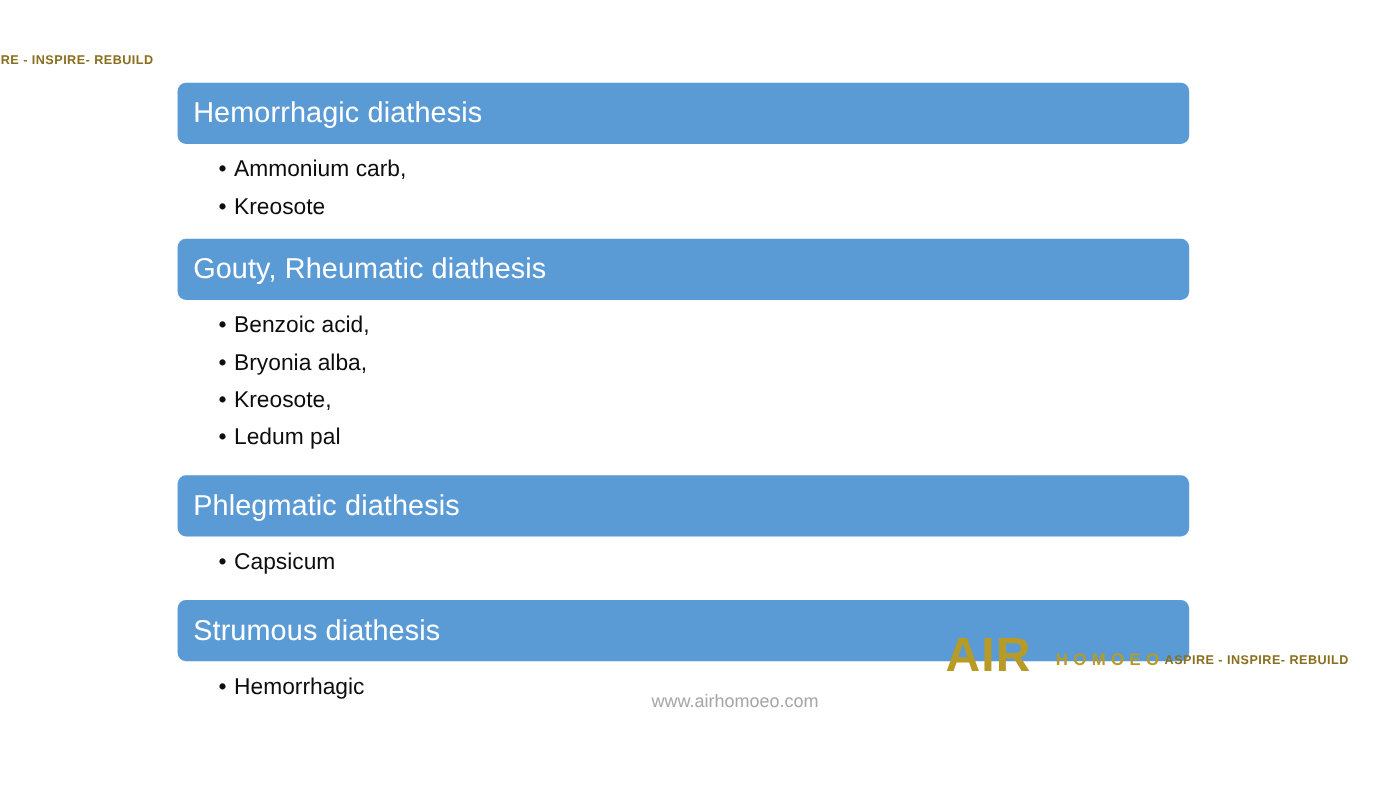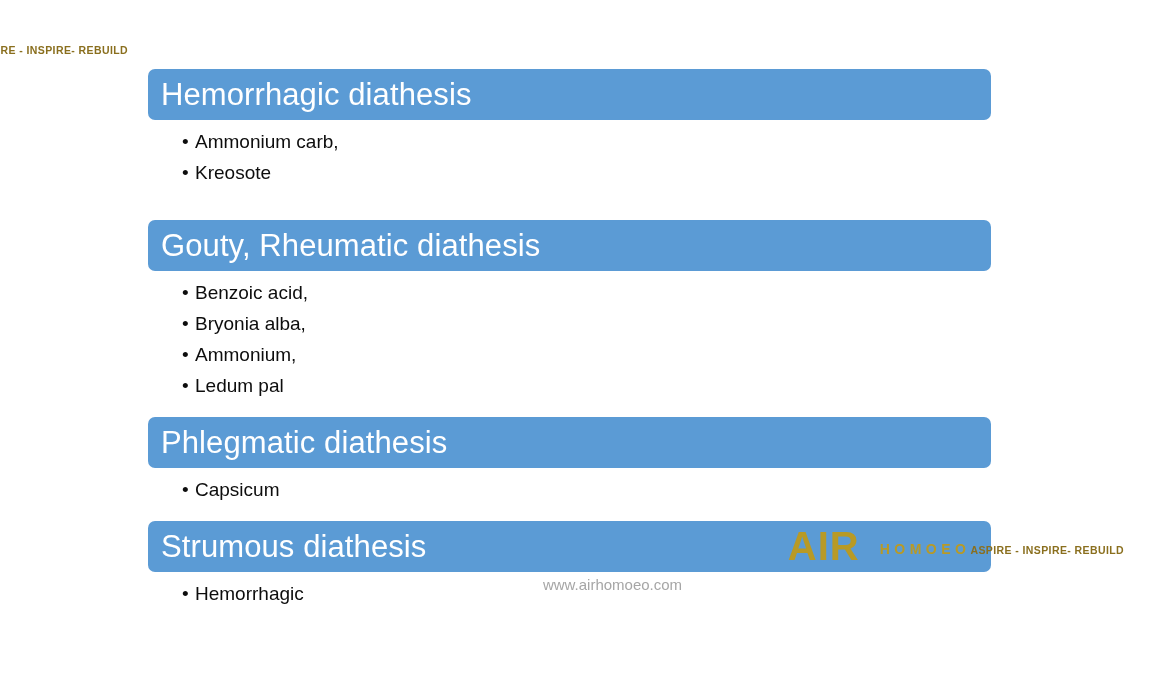--- a/index.html
+++ b/index.html
@@ -82,21 +82,21 @@
     background: #5b9bd5;
     border-radius: 7px;
     height: 51px;
     display: flex;
     align-items: center;
     padding: 0 0 0 13px;
     box-sizing: border-box;
   }
   .section-header-title {
     color: #ffffff;
-    font-size: 31px;
+    font-size: 24px;
     font-family: "Liberation Sans", sans-serif;
     font-weight: normal;
     line-height: 1;
     letter-spacing: 0.1px;
   }
 
   .section-list {
     list-style: none;
     margin: 0;
     padding: 0;
@@ -114,21 +114,21 @@
     width: 13px;
     flex: 0 0 13px;
     font-size: 19px;
     line-height: 31px;
     color: #0d0d0d;
   }
   .item-label { white-space: pre; }
 
   
   .sec-0 .section-list { margin-top: 6px; }
-  .sec-1 { margin-top: 32px; }
+  .sec-1 { margin-top: 11px; }
   .sec-1 .section-list { margin-top: 6px; }
   .sec-2 { margin-top: 16px; }
   .sec-2 .section-list { margin-top: 6px; }
   .sec-3 { margin-top: 16px; }
   .sec-3 .section-list { margin-top: 6px; }
 
   
   .footer-url {
     position: absolute;
     left: 0;
@@ -195,21 +195,21 @@
       <li class="section-list-item">
         <span class="bullet">•</span>
         <span class="item-label">Benzoic acid,</span>
       </li>
       <li class="section-list-item">
         <span class="bullet">•</span>
         <span class="item-label">Bryonia alba,</span>
       </li>
       <li class="section-list-item">
         <span class="bullet">•</span>
-        <span class="item-label">Ammonium,</span>
+        <span class="item-label">Kreosote,</span>
       </li>
       <li class="section-list-item">
         <span class="bullet">•</span>
         <span class="item-label">Ledum pal</span>
       </li>
     </ul>
   </div>
 
   <div class="section sec-2">
     <div class="section-header">

